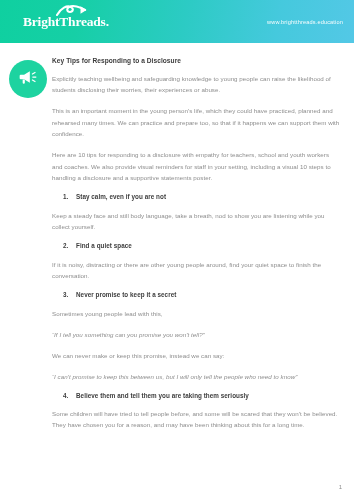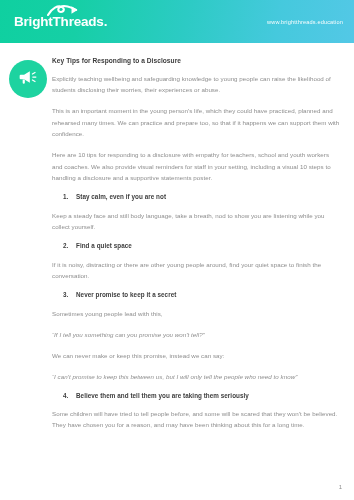--- a/index.html
+++ b/index.html
@@ -25,24 +25,25 @@
     width: 100%;
     height: 43px;
     background: linear-gradient(100deg, #0fd0a0 0%, #16cfa6 22%, #2ccbc4 52%, #45c9dd 78%, #53c8e6 100%);
     display: flex;
     align-items: center;
     justify-content: space-between;
   }
 
   .brand {
     position: relative;
-    margin-left: 14px;
+    margin-left: 23px;
     display: flex;
     flex-direction: column;
     justify-content: center;
+    font-family: Liberation Serif, serif;
   }
 
   .brand-mark {
     position: absolute;
     top: -11px;
     left: 33px;
     width: 34px;
     height: 14px;
   }
 

